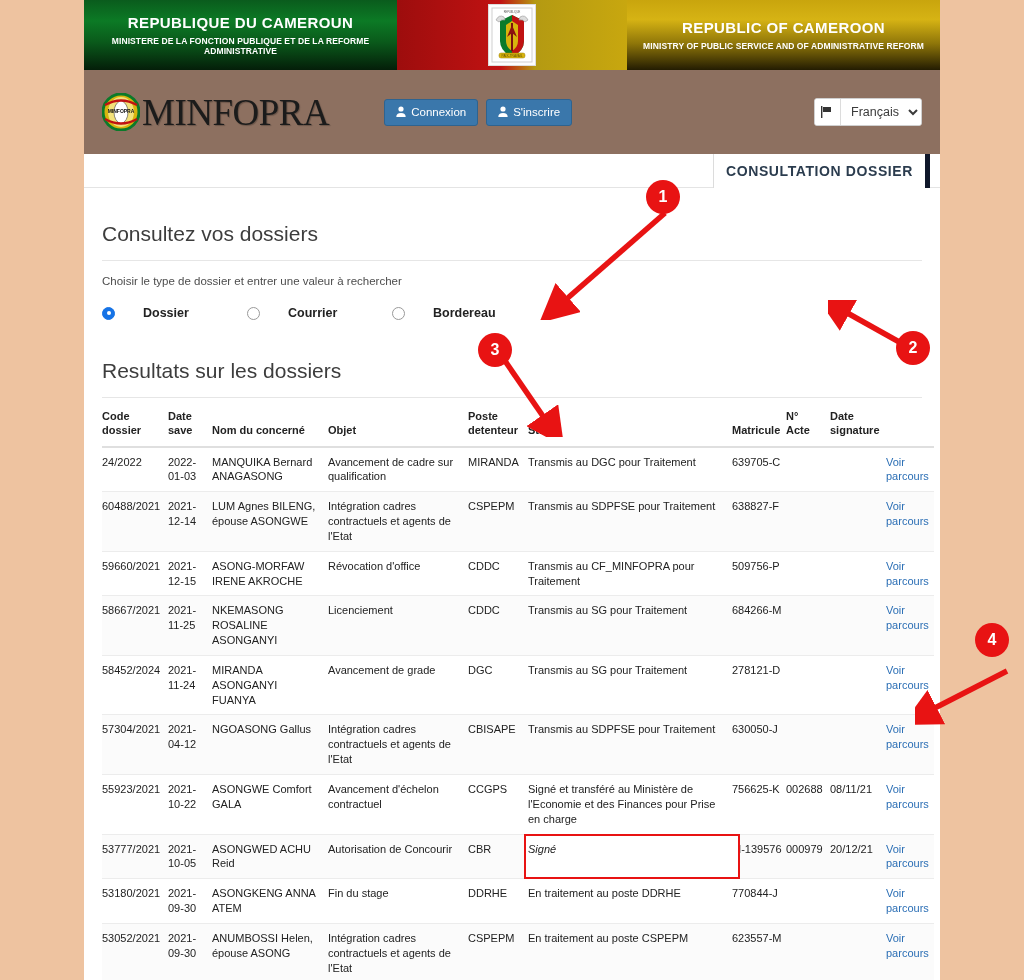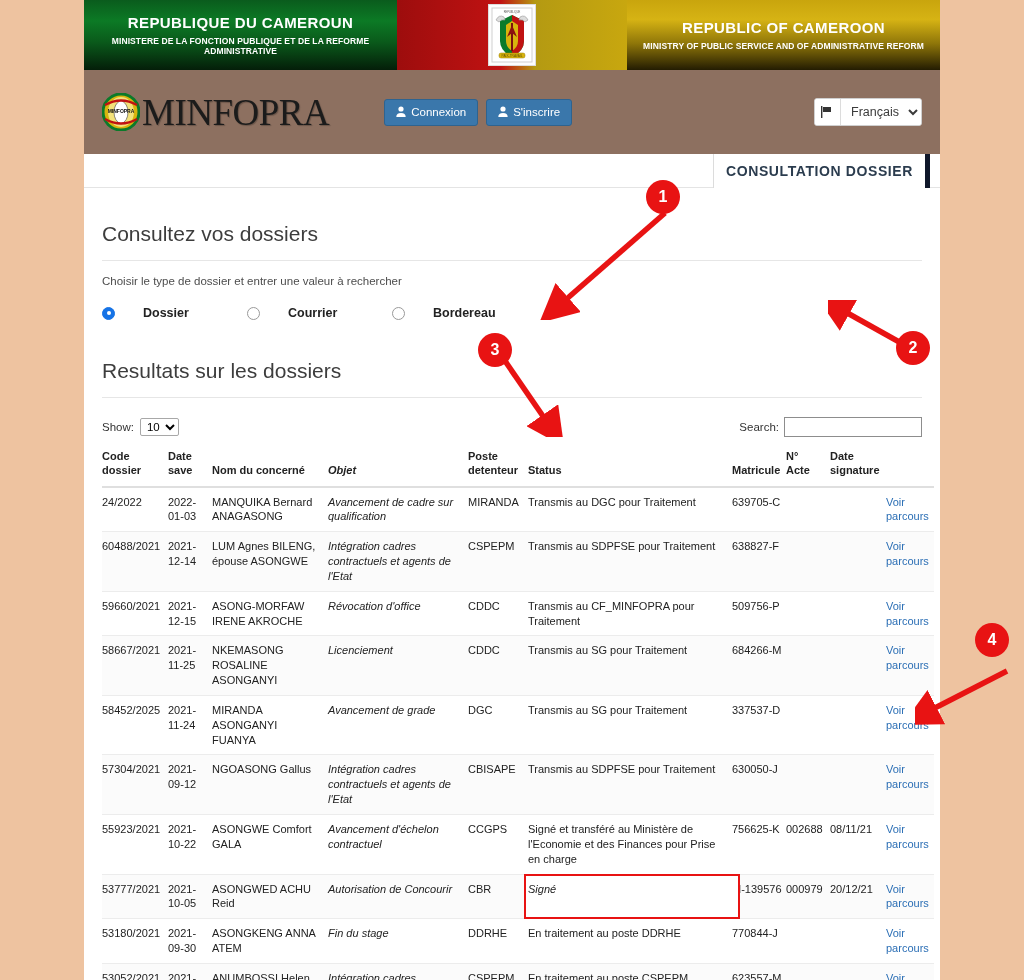--- a/index.html
+++ b/index.html
@@ -150,21 +150,21 @@
   }
   table.results td {
     vertical-align:top; padding:7px 4px 7px 0;
     border-bottom:1px solid #ececec; line-height:1.35;
   }
   table.results tbody tr:nth-child(odd) { background:#fff; }
   table.results tbody tr:nth-child(even) { background:#fbfbfb; }
   .c-code { width:66px; }
   .c-date { width:44px; }
   .c-nom  { width:116px; }
-  .c-obj  { width:140px;font-style:italic; }
+  .c-obj  { width:140px; }
   .c-pos  { width:60px; }
   .c-sta  { width:204px; }
   .c-mat  { width:54px; }
   .c-acte { width:44px; }
   .c-sig  { width:56px; }
   .c-act  { width:48px; }
   .lnk { color:#2c6fb5; cursor:pointer; }
   td.highlight-cell { position:relative;font-style:italic; }
   .hl-box {
     position:absolute; left:-4px; top:-1px; right:-8px; bottom:-1px;
@@ -315,28 +315,20 @@
       <div class="radio-grp" style="width:145px;">
         <span class="rad"></span>
         <span class="rad-label" style="margin-left:28px;">Bordereau</span>
       </div>
 
     </div>
 
     <h2 class="sec-title" style="margin-top:32px;">Resultats sur les dossiers</h2>
     <div class="rule"></div>
 
-    <div class="tbl-toolbar">
-      <span class="show-lbl">Show:</span>
-      <select class="show-sel">
-        <option>10</option>
-      </select>
-      <span class="srch-lbl">Search:</span>
-      <input class="srch-inp" type="text" value="" style="">
-    </div>
 
     <table class="results">
       <thead>
         <tr>
           <th class="c-code">Code<br>dossier</th>
           <th class="c-date">Date<br>save</th>
           <th class="c-nom">Nom du concerné</th>
           <th class="c-obj">Objet</th>
           <th class="c-pos">Poste<br>detenteur</th>
           <th class="c-sta">Status</th>
@@ -389,34 +381,34 @@
             <td class="c-nom">NKEMASONG ROSALINE ASONGANYI</td>
             <td class="c-obj">Licenciement</td>
             <td class="c-pos">CDDC</td>
             <td class="c-sta">Transmis au SG pour Traitement</td>
             <td class="c-mat">684266-M</td>
             <td class="c-acte"></td>
             <td class="c-sig"></td>
             <td class="c-act"><span class="lnk">Voir parcours</span></td>
           </tr>
           <tr>
-            <td class="c-code">58452/2025</td>
+            <td class="c-code">58452/2024</td>
             <td class="c-date">2021-11-24</td>
             <td class="c-nom">MIRANDA ASONGANYI FUANYA</td>
             <td class="c-obj">Avancement de grade</td>
             <td class="c-pos">DGC</td>
             <td class="c-sta">Transmis au SG pour Traitement</td>
-            <td class="c-mat">337537-D</td>
+            <td class="c-mat">278121-D</td>
             <td class="c-acte"></td>
             <td class="c-sig"></td>
             <td class="c-act"><span class="lnk">Voir parcours</span></td>
           </tr>
           <tr>
             <td class="c-code">57304/2021</td>
-            <td class="c-date">2021-09-12</td>
+            <td class="c-date">2021-04-12</td>
             <td class="c-nom">NGOASONG Gallus</td>
             <td class="c-obj">Intégration cadres contractuels et agents de l'Etat</td>
             <td class="c-pos">CBISAPE</td>
             <td class="c-sta">Transmis au SDPFSE pour Traitement</td>
             <td class="c-mat">630050-J</td>
             <td class="c-acte"></td>
             <td class="c-sig"></td>
             <td class="c-act"><span class="lnk">Voir parcours</span></td>
           </tr>
           <tr>

